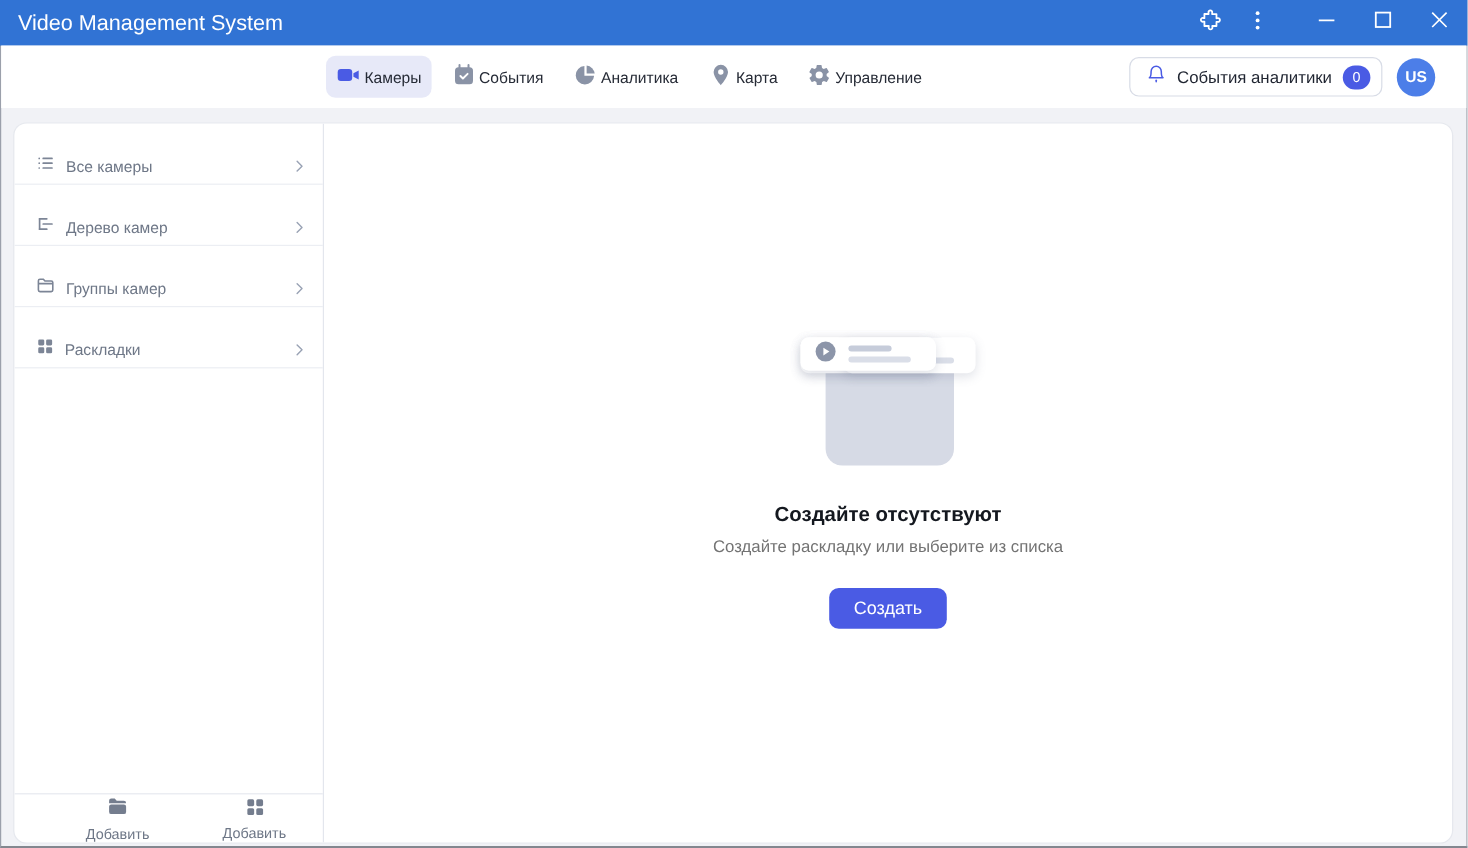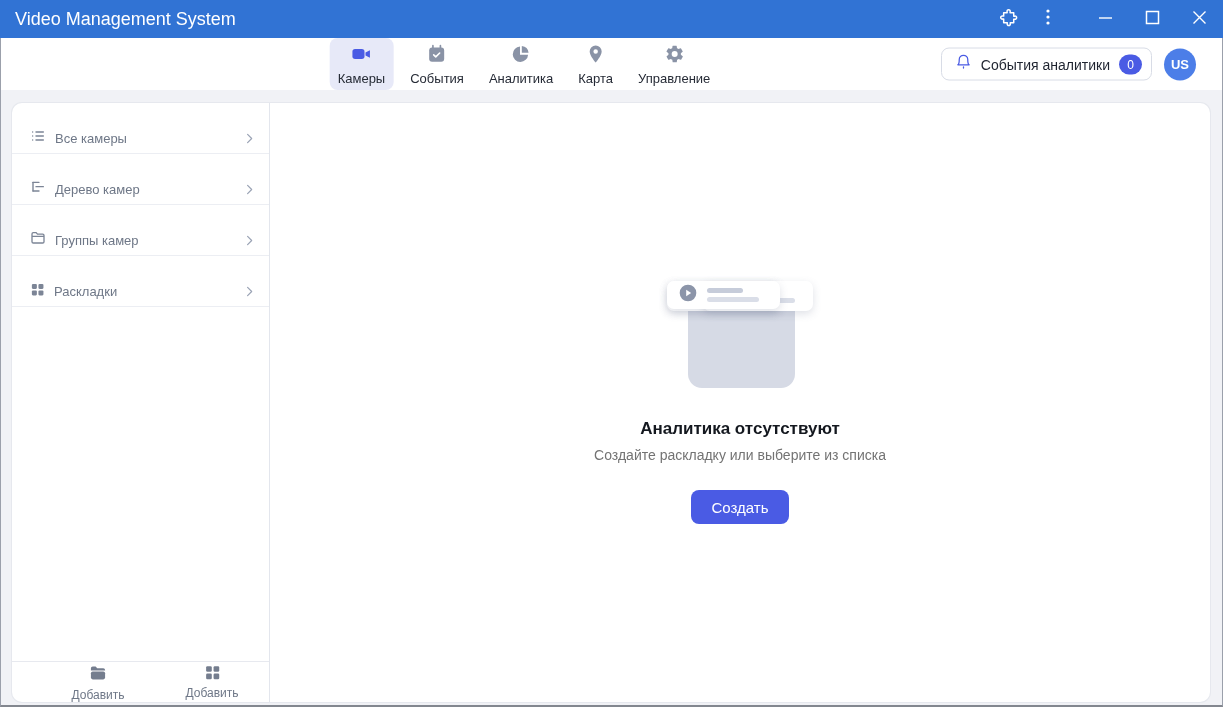--- a/index.html
+++ b/index.html
@@ -14,21 +14,21 @@
               margin:0 -1px; }
   .titlebar-text { color:#FFFFFF; font-size:18px; padding-left:15px; flex:1; }
   .tb-btn { width:40px; height:38px; display:flex; align-items:center; justify-content:center; cursor:pointer; }
   .tb-ctl { width:47px; height:38px; display:flex; align-items:center; justify-content:center; cursor:pointer; }
   .tb-spacer { width:14px; }
 
   
   .header { height:52px; background:#FFFFFF; position:relative; flex-shrink:0; }
   .tabs { position:absolute; left:523px; top:50%; transform:translate(-50%,-50%);
           display:flex; align-items:flex-start; gap:9px; }
-  .tab { display:flex; flex-direction:column; align-items:center; gap:3px;
+  .tab { display:flex; flex-direction:row; align-items:center; gap:3px;
          padding:6px 8px 4px; border-radius:8px; cursor:pointer; color:#8A93A6; }
   .tab.selected { background:#E7E9F8; color:#4A5BE4; }
   .tab-label { font-size:13px; color:#262B36; white-space:nowrap; }
 
   .header-right { position:absolute; right:26px; top:50%; transform:translateY(-50%);
                   display:flex; align-items:center; gap:12px; }
   .notif-btn { height:33px; display:flex; align-items:center; gap:9px; padding:0 9px 0 13px;
                background:#FFFFFF; border:1px solid #D8DCE6; border-radius:8px; cursor:pointer; }
   .notif-label { font-size:14px; color:#1F2430; white-space:nowrap; }
   .notif-badge { min-width:23px; height:20px; padding:0 6px; background:#4A5BE4; border-radius:10px;
@@ -322,20 +322,20 @@
                   <path d="M9.8 8.2l6 3.8-6 3.8z" fill="#FFFFFF"></path>
                 </svg>
             </span>
             <span class="illu-lines">
                 <span class="bar bar-a"></span>
                 <span class="bar bar-b"></span>
               </span>
           </div>
         </div>
 
-        <div class="empty-title">Аналитика отсутствуют</div>
+        <div class="empty-title">Создайте отсутствуют</div>
         <div class="empty-sub">Создайте раскладку или выберите из списка</div>
         <button class="create-btn">Создать</button>
       </div>
 
     </div>
   </div>
 </div>
 
 </body></html>

